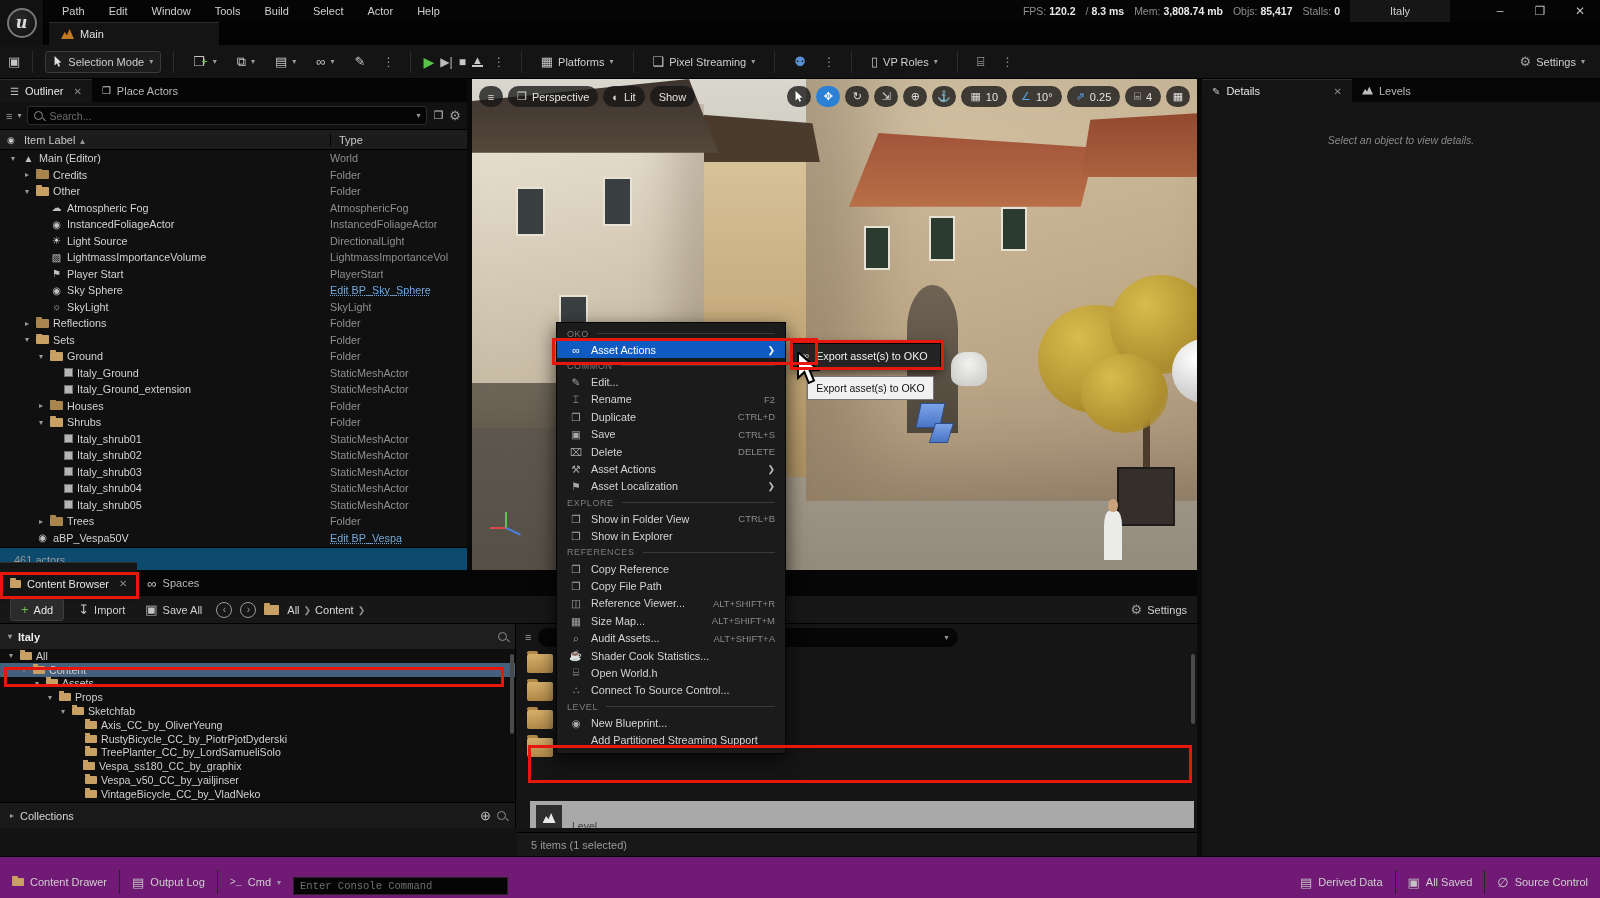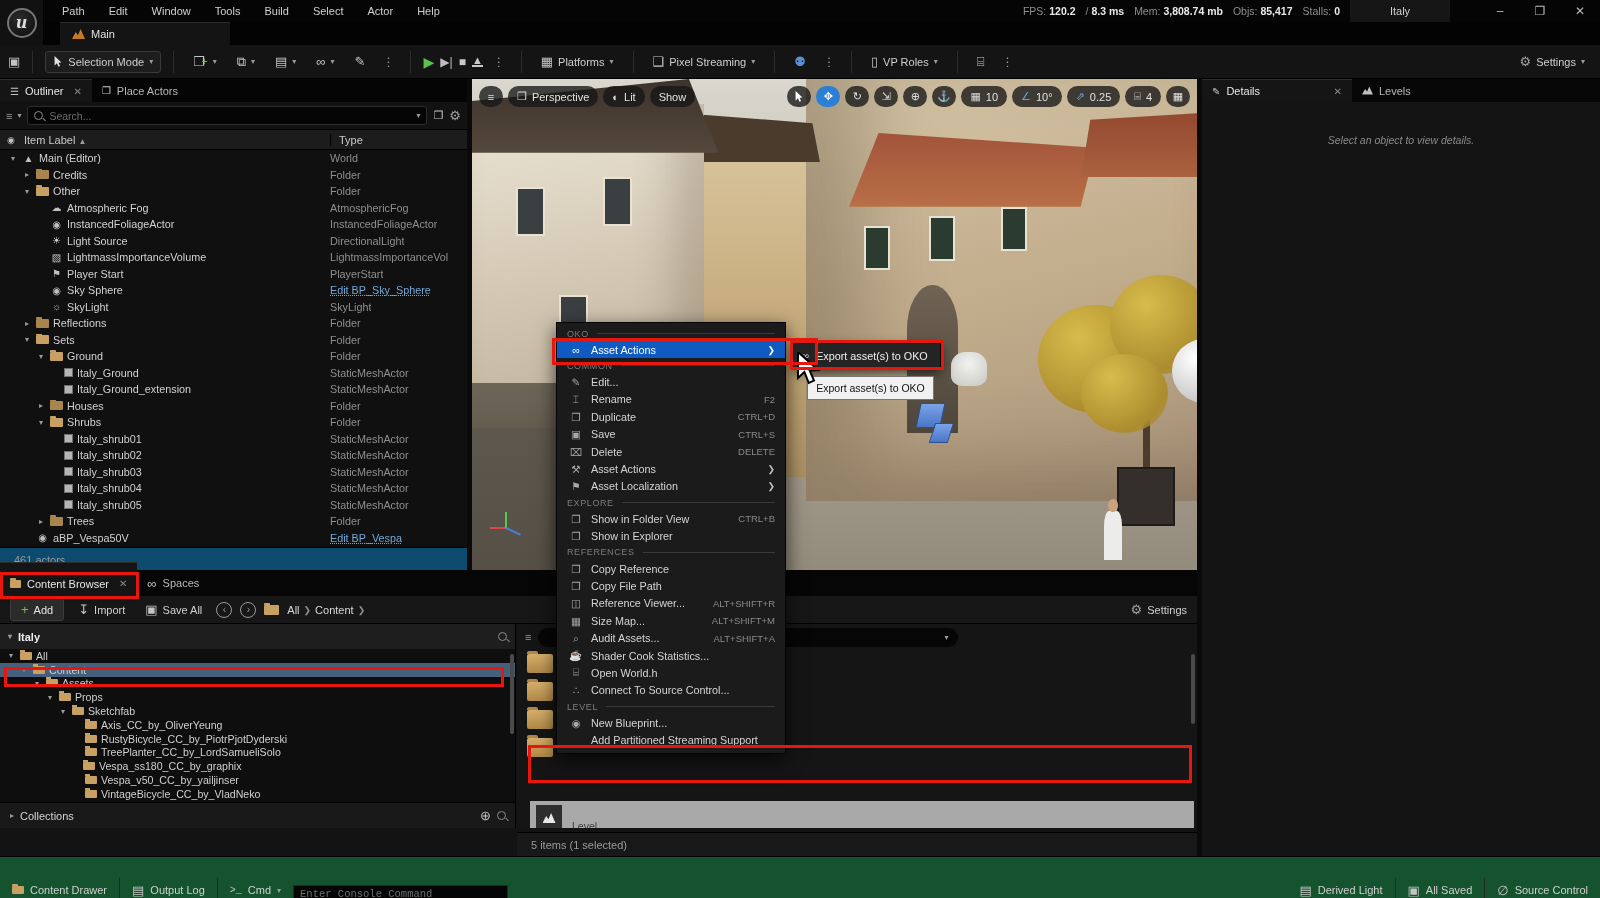--- a/index.html
+++ b/index.html
@@ -15,21 +15,21 @@
   #menubar { display:flex; gap:4px; margin-left:52px; }
   .menu-item { padding:3px 10px; color:#cfcfcf; font-size:11px; cursor:default; }
   #tb-stats { position:absolute; right:260px; top:0; height:22px; display:flex; align-items:center; gap:10px; color:#8f8f8f; font-size:10.5px; }
   #tb-stats b { color:#e8e8e8; font-weight:bold; margin-left:3px; }
   #level-pill { position:absolute; right:150px; top:0; width:100px; height:22px; background:#161616; color:#cfcfcf; display:flex; align-items:center; justify-content:center; font-size:11px; }
   #win-controls { position:absolute; right:0; top:0; height:22px; display:flex; }
   #win-controls span { width:40px; height:22px; display:flex; align-items:center; justify-content:center; color:#bbb; font-size:12px; }
 
   
   #tabrow { left:44px; top:22px; width:1556px; height:23px; background:#030303; }
-  #main-tab { position:absolute; left:16px; top:0; width:170px; height:23px; background:#141414; border-top:1px solid #2c2c2c; display:flex; align-items:center; gap:6px; padding-left:12px; color:#e0e0e0; }
+  #main-tab { position:absolute; left:5px; top:0; width:170px; height:23px; background:#141414; border-top:1px solid #2c2c2c; display:flex; align-items:center; gap:6px; padding-left:12px; color:#e0e0e0; }
   .mtn { width:13px; height:10px; background:#c47a22; clip-path:polygon(0 100%,28% 30%,46% 62%,66% 0,100% 100%); }
 
   
   #toolbar { left:0; top:45px; width:1600px; height:34px; background:#141414; border-bottom:1px solid #000; display:flex; align-items:center; gap:6px; padding:0 8px; }
   .tb-sep { width:1px; height:22px; background:#2c2c2c; margin:0 6px; }
   .tb-btn { display:flex; align-items:center; gap:5px; color:#cfcfcf; padding:4px 7px; border-radius:3px; font-size:11px; }
   .tb-dd { border:1px solid #3a3a3a; background:#1d1d1d; }
   .chev { font-size:8px; color:#9a9a9a; }
   .kebab { color:#9a9a9a; font-size:12px; padding:0 4px; }
   .glyph { font-size:13px; color:#c4c4c4; }
@@ -137,21 +137,21 @@
   .cb-folder { width:26px; height:19px; background:linear-gradient(#d6b06a,#b08948); border-radius:2px; position:relative; }
   .cb-folder::before { content:""; position:absolute; left:0; top:-3px; width:11px; height:3px; background:#b08948; border-radius:2px 2px 0 0; }
   #asset-sel-row { position:absolute; left:13px; top:177px; width:664px; height:34px; background:#a9a9a9; display:flex; align-items:center; }
   .lvl-tile { width:26px; height:26px; background:#2e2e2e; margin-left:6px; display:flex; align-items:center; justify-content:center; }
   .lvl-tile .mtn { background:#e8e8e8; }
   #asset-sel-sub { margin-left:10px; color:#3f3f3f; font-size:10.5px; align-self:flex-end; margin-bottom:3px; }
   #cb-status { position:absolute; left:517px; bottom:0; width:680px; height:24px; background:#181818; border-top:1px solid #000; display:flex; align-items:center; padding-left:14px; color:#9a9a9a; }
   .vscroll { position:absolute; right:1px; top:2px; width:4px; height:60px; background:#4a4a4a; border-radius:2px; }
 
   
-  #statusbar { left:0; top:856px; width:1600px; height:42px; background:#14532d; border-top:1px solid #000; display:flex; align-items:flex-start; padding-top:21px; }
+  #statusbar { left:0; top:856px; width:1600px; height:42px; background:#701a75; border-top:1px solid #000; display:flex; align-items:flex-start; padding-top:13px; }
   #statusbar .cell { display:flex; align-items:center; gap:6px; padding:4px 12px; color:#cfcfcf; border-right:1px solid #262626; height:24px; }
   .cmd-input { width:215px; height:18px; background:#050505; border:1px solid #262626; color:#6f6f6f; font-family:"Liberation Mono", monospace; font-size:10.5px; padding:0 6px; }
   .cmd-input::placeholder { color:#6f6f6f; font-family:"Liberation Mono", monospace; }
   #sb-right { margin-left:auto; display:flex; }
 
   
   #ctx-menu { left:556px; top:322px; width:230px; background:#1b1b1b; border:1px solid #050505; box-shadow:0 6px 18px rgba(0,0,0,.7); z-index:50; padding:3px 0 4px; }
   .m-header { display:flex; align-items:center; gap:8px; height:15px; padding:0 10px; color:#7d7d7d; font-size:9px; letter-spacing:.6px; }
   .m-header .line { flex:1; height:1px; background:#3a3a3a; }
   .m-item { display:flex; align-items:center; height:17.4px; padding:0 10px 0 12px; color:#d4d4d4; font-size:10.8px; gap:8px; }
@@ -760,21 +760,21 @@
       </div>
     <div class="cell" style="border-right:none;">
         <span class="glyph" style="font-family:'Liberation Mono',monospace;font-size:10px;">&gt;_</span>
         <span>Cmd</span>
         <span class="chev">▾</span>
       </div>
     <input class="cmd-input" style="margin-top: 7px;" placeholder="Enter Console Command">
     <div id="sb-right">
       <div class="cell">
           <span class="glyph">▤</span>
-          <span>Derived Light</span>
+          <span>Derived Data</span>
         </div>
       <div class="cell">
           <span class="glyph">▣</span>
           <span>All Saved</span>
         </div>
       <div class="cell" style="border-right:none;">
           <span class="glyph">∅</span>
           <span>Source Control</span>
         </div>
     </div>

